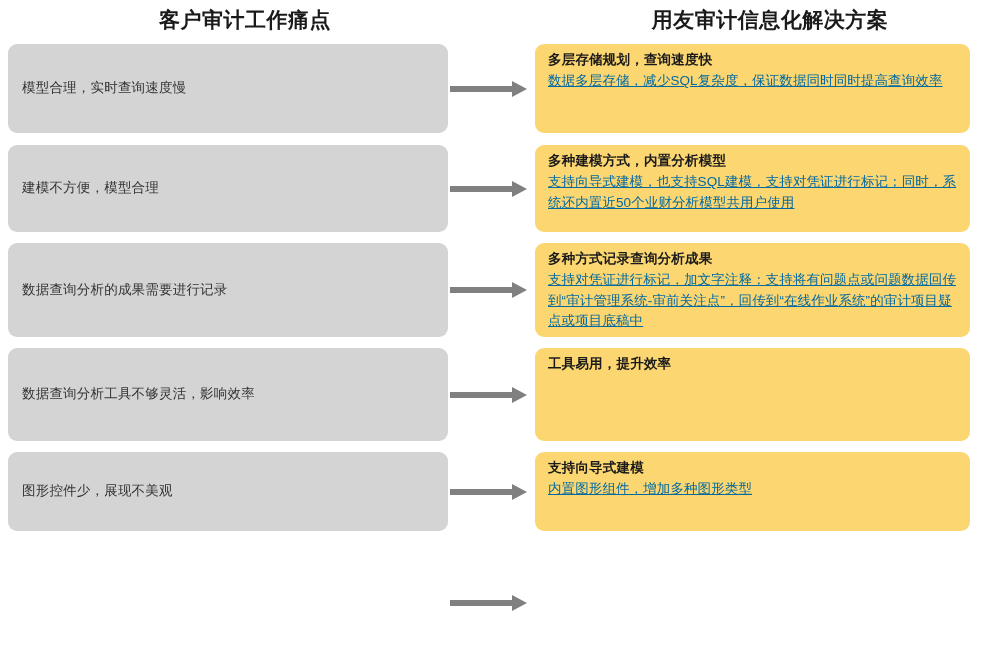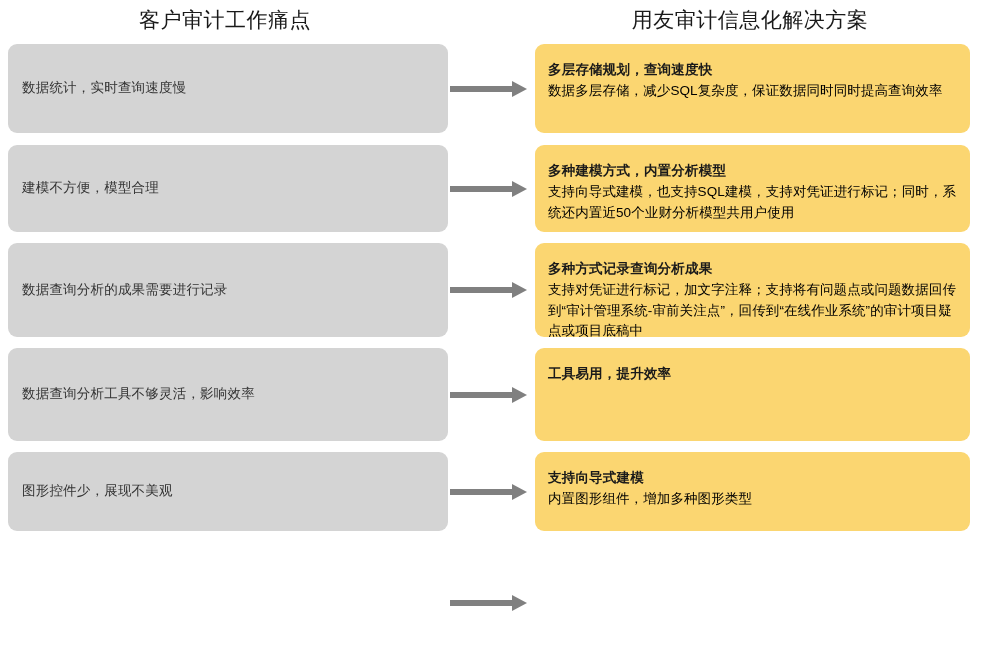--- a/index.html
+++ b/index.html
@@ -10,25 +10,26 @@
     overflow:hidden;
     position:relative;
   }
   .headers{
     position:absolute;left:0;top:0;width:981px;height:40px;
   }
   .col-title{
     position:absolute;
     top:6px;
     font-size:21px;
-    font-weight:normal;
+    font-weight:bold;
     color:#1a1a1a;
     text-align:center;
     letter-spacing:0.5px;
     white-space:nowrap;
+    padding-left:20px;
   }
   #title-left{left:0;width:450px;}
   #title-right{left:520px;width:460px;}
 
   .rows{position:absolute;left:0;top:0;width:981px;height:666px;}
 
   .row{position:absolute;left:0;width:981px;}
 
   .pain-box{
     position:absolute;
@@ -73,50 +74,51 @@
   }
 
   .sol-box{
     position:absolute;
     left:535px;
     width:435px;
     top:0;bottom:0;
     background:#fbd671;
     border-radius:9px;
     box-sizing:border-box;
-    padding:16px 13px 8px 13px;
+    padding:6px 13px 8px 13px;
     overflow:hidden;
   }
   .sol-title{
     font-size:13.5px;
     font-weight:bold;
     color:#1a1a1a;
     line-height:1.5;
     letter-spacing:0.2px;
     margin-bottom:1px;
   }
   .sol-desc{
     font-size:13.5px;
-    color:#000000;
+    color:#0369a1;
     line-height:1.52;
     letter-spacing:0.1px;
+    text-decoration:underline;
   }
 </style>
 </head>
 <body>
 
 <div class="headers">
   <div class="col-title" id="title-left">客户审计工作痛点</div>
   <div class="col-title" id="title-right">用友审计信息化解决方案</div>
 </div>
 
 <div class="rows" id="rows-container">
     <div class="row" style="top: 44px; height: 89px;">
       <div class="pain-box">
-        <div class="pain-text">数据统计，实时查询速度慢</div>
+        <div class="pain-text">模型合理，实时查询速度慢</div>
       </div>
       <div class="arrow">
         <div class="arrow-shaft"></div>
         <div class="arrow-head"></div>
       </div>
       <div class="sol-box">
         <div class="sol-title">多层存储规划，查询速度快</div>
         <div class="sol-desc">数据多层存储，减少SQL复杂度，保证数据同时同时提高查询效率</div>
       </div>
     </div>

